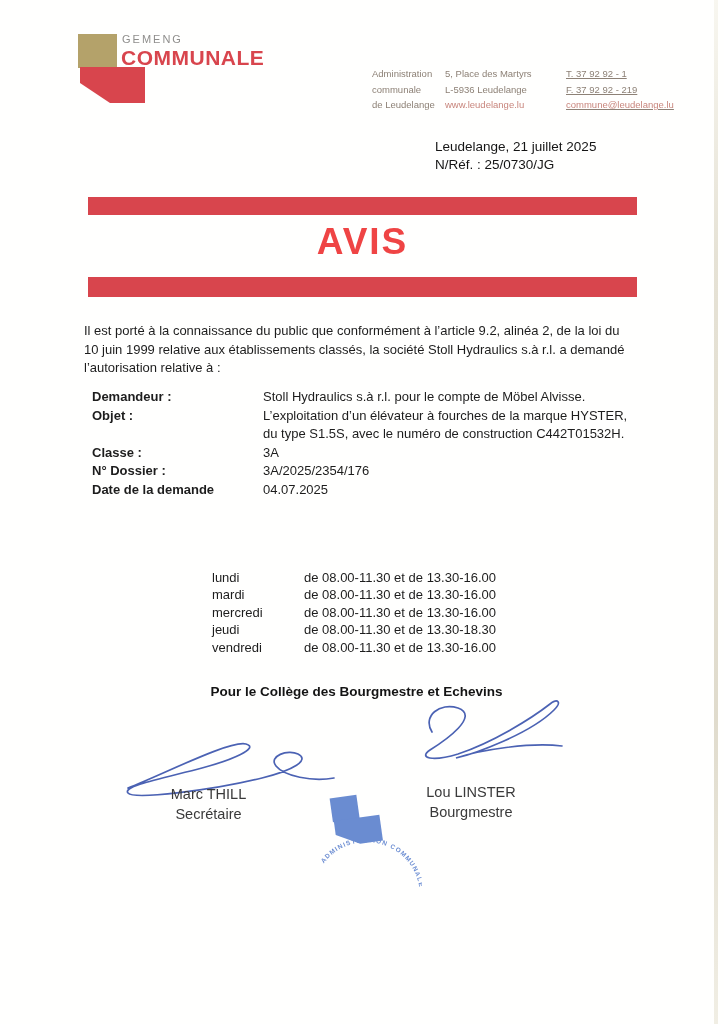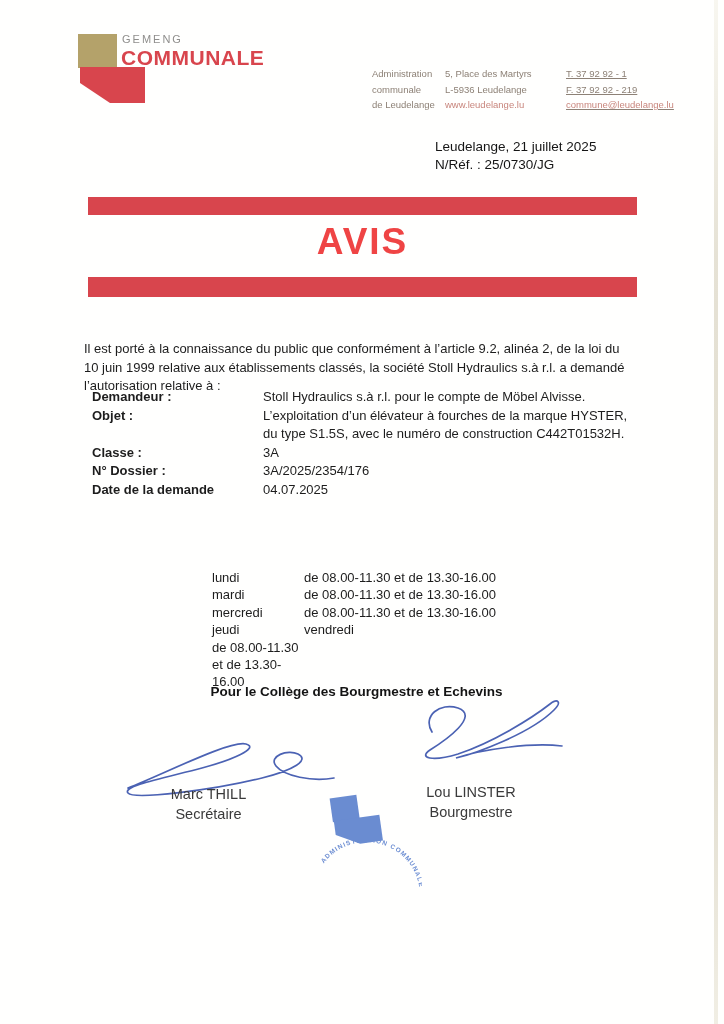--- a/index.html
+++ b/index.html
@@ -33,21 +33,21 @@
 
   
   .bar{position:absolute;left:88px;width:549px;background:#d8454d;}
   .bar.top{top:197px;height:18px;}
   .bar.bottom{top:277px;height:20px;}
   .avis{position:absolute;left:88px;top:221px;width:549px;text-align:center;
     font-size:37px;font-weight:bold;letter-spacing:2px;color:#ef4444;}
 
   
   .para{position:absolute;left:84px;width:600px;font-size:13px;line-height:18.5px;white-space:pre-line;color:#1d1d1d;}
-  .intro{top:340px;}
+  .intro{top:322px;}
   .deposit{top:507px;}
 
   .details{position:absolute;left:92px;top:388px;width:590px;
     display:grid;grid-template-columns:155px 1fr;column-gap:16px;
     font-size:13px;line-height:18.5px;}
   .details .lbl{font-weight:bold;}
   .details .val{white-space:pre-line;}
 
   .schedule{position:absolute;left:212px;top:569px;
     display:grid;grid-template-columns:92px auto;
@@ -120,20 +120,21 @@
 
 
   <div class="schedule">
     <div>lundi</div>
     <div>de 08.00-11.30 et de 13.30-16.00</div>
     <div>mardi</div>
     <div>de 08.00-11.30 et de 13.30-16.00</div>
     <div>mercredi</div>
     <div>de 08.00-11.30 et de 13.30-16.00</div>
     <div>jeudi</div>
+    <div>de 08.00-11.30 et de 13.30-18.30</div>
     <div>vendredi</div>
     <div>de 08.00-11.30 et de 13.30-16.00</div>
   </div>
 
   <div class="college">Pour le Collège des Bourgmestre et Echevins</div>
 
   <svg class="sig-svg" width="510" height="115" viewBox="0 0 510 115">
     <g fill="none" stroke="#3c55ad" stroke-width="1.7" stroke-linecap="round" opacity="0.92">
       <path d="M44,96 C80,82 146,48 162,52 C176,56 148,68 118,76 C80,86 38,94 44,101 C50,108 130,98 178,86 C210,78 226,68 214,62 C204,57 184,64 192,74 C200,84 228,90 250,86"></path>
       <path d="M348,40 C338,24 356,10 374,16 C396,24 362,48 346,58 C334,66 348,70 374,62 C410,50 448,26 466,12 C474,6 478,10 470,18 C446,42 390,62 372,66 C396,58 446,50 478,54"></path>

